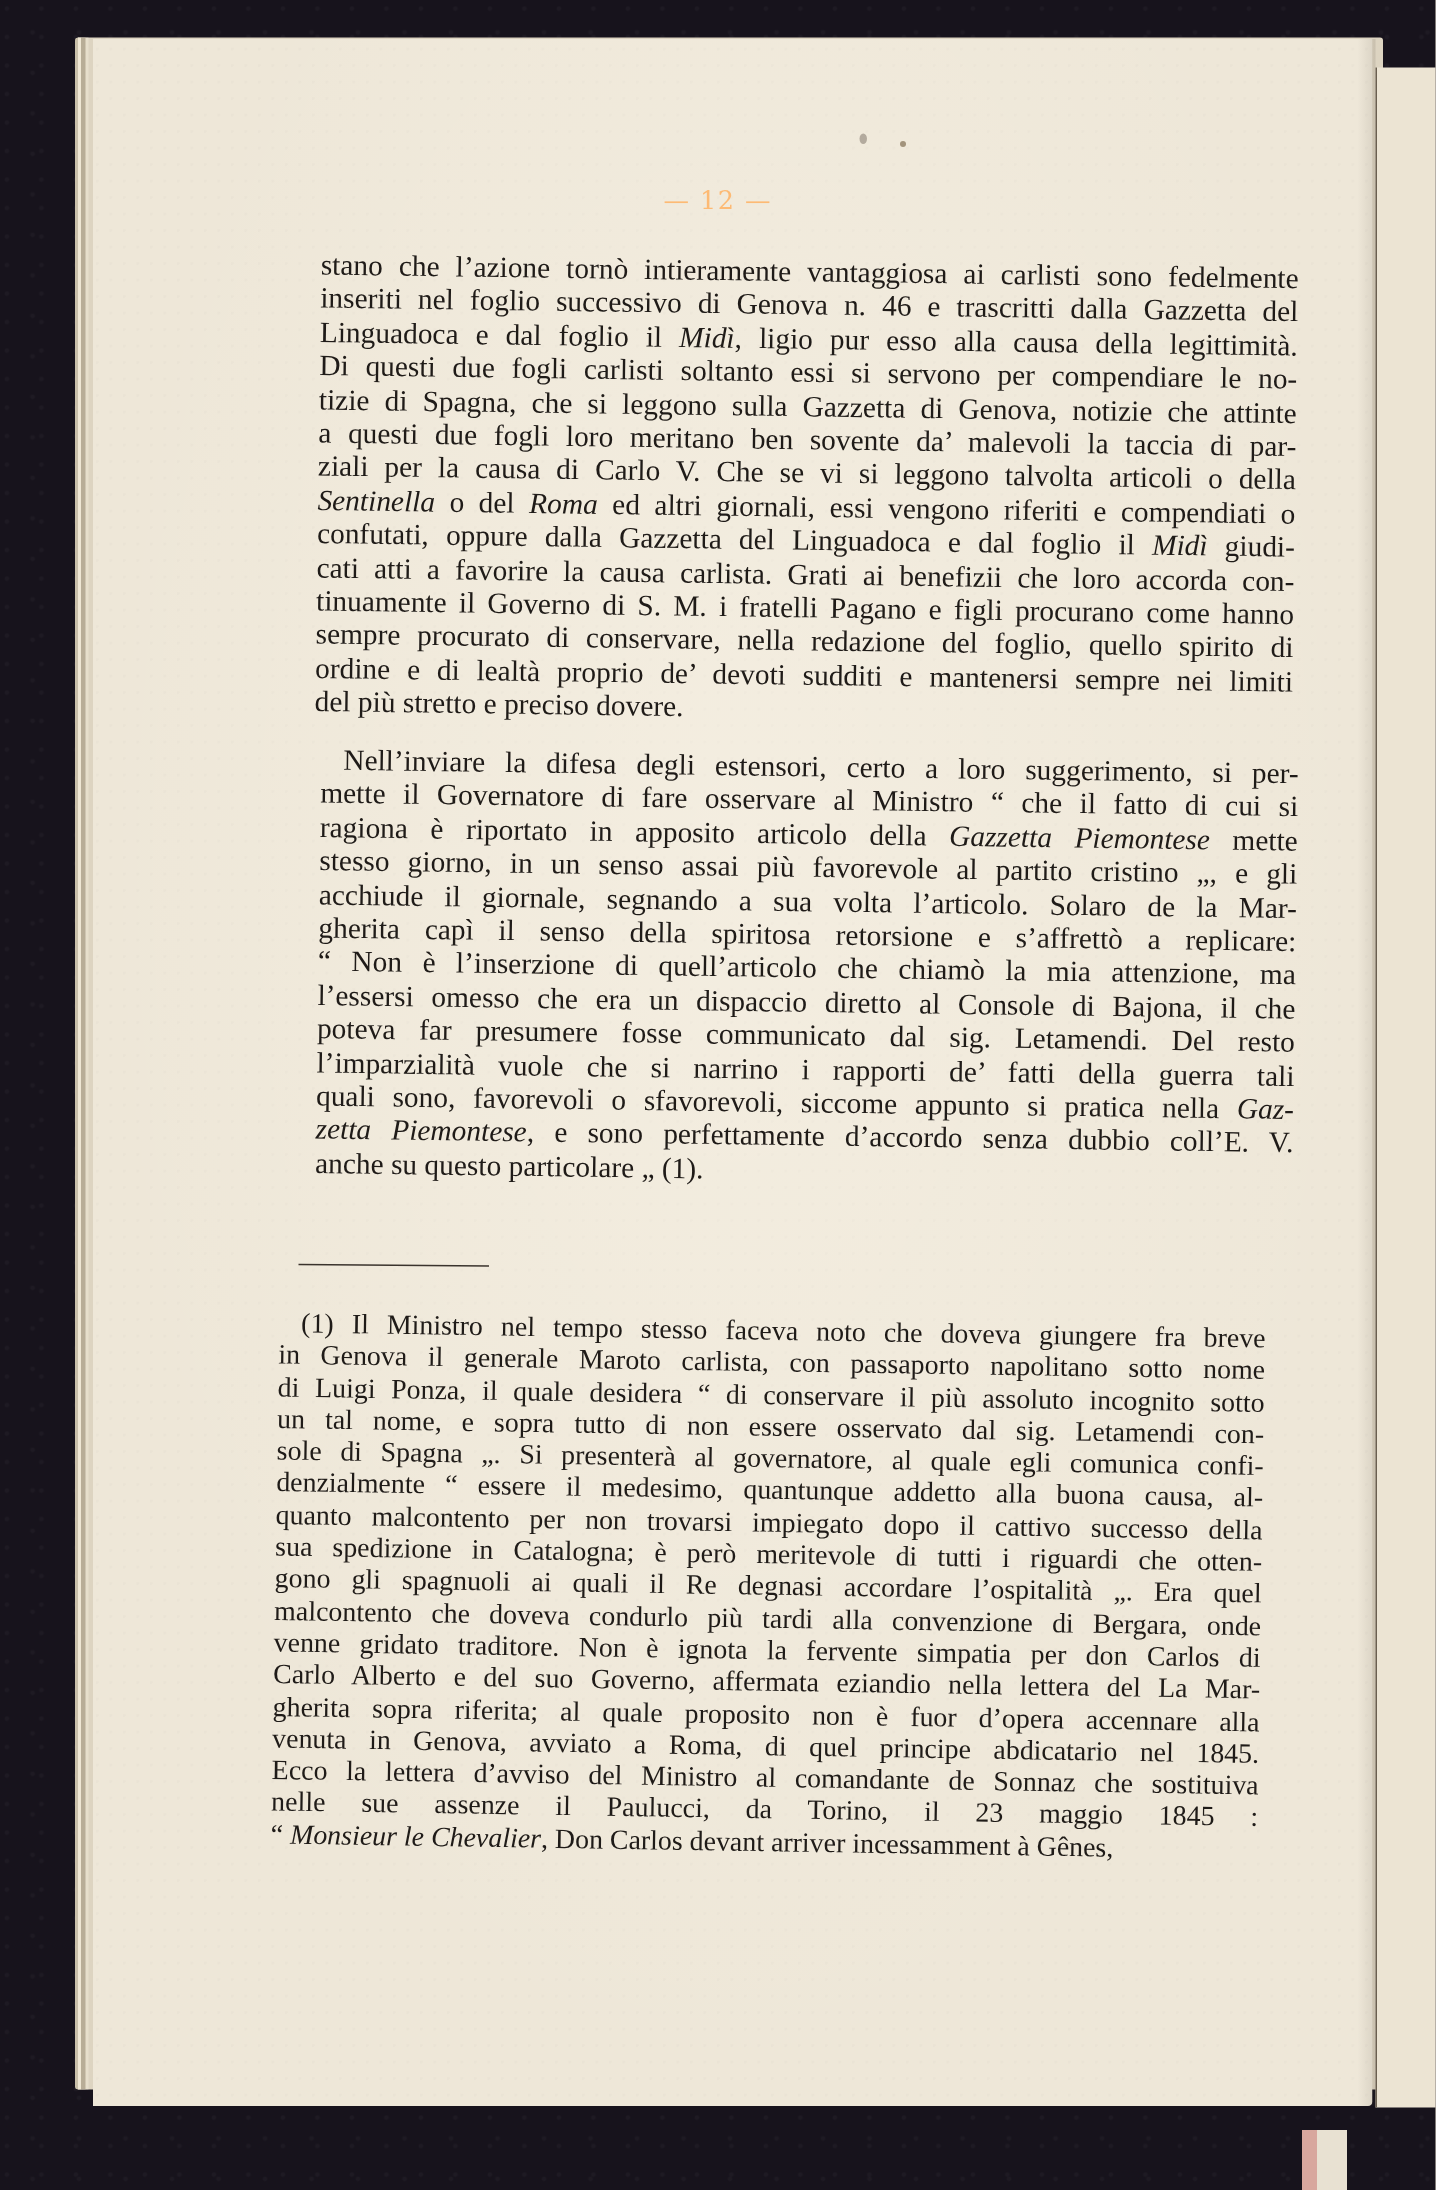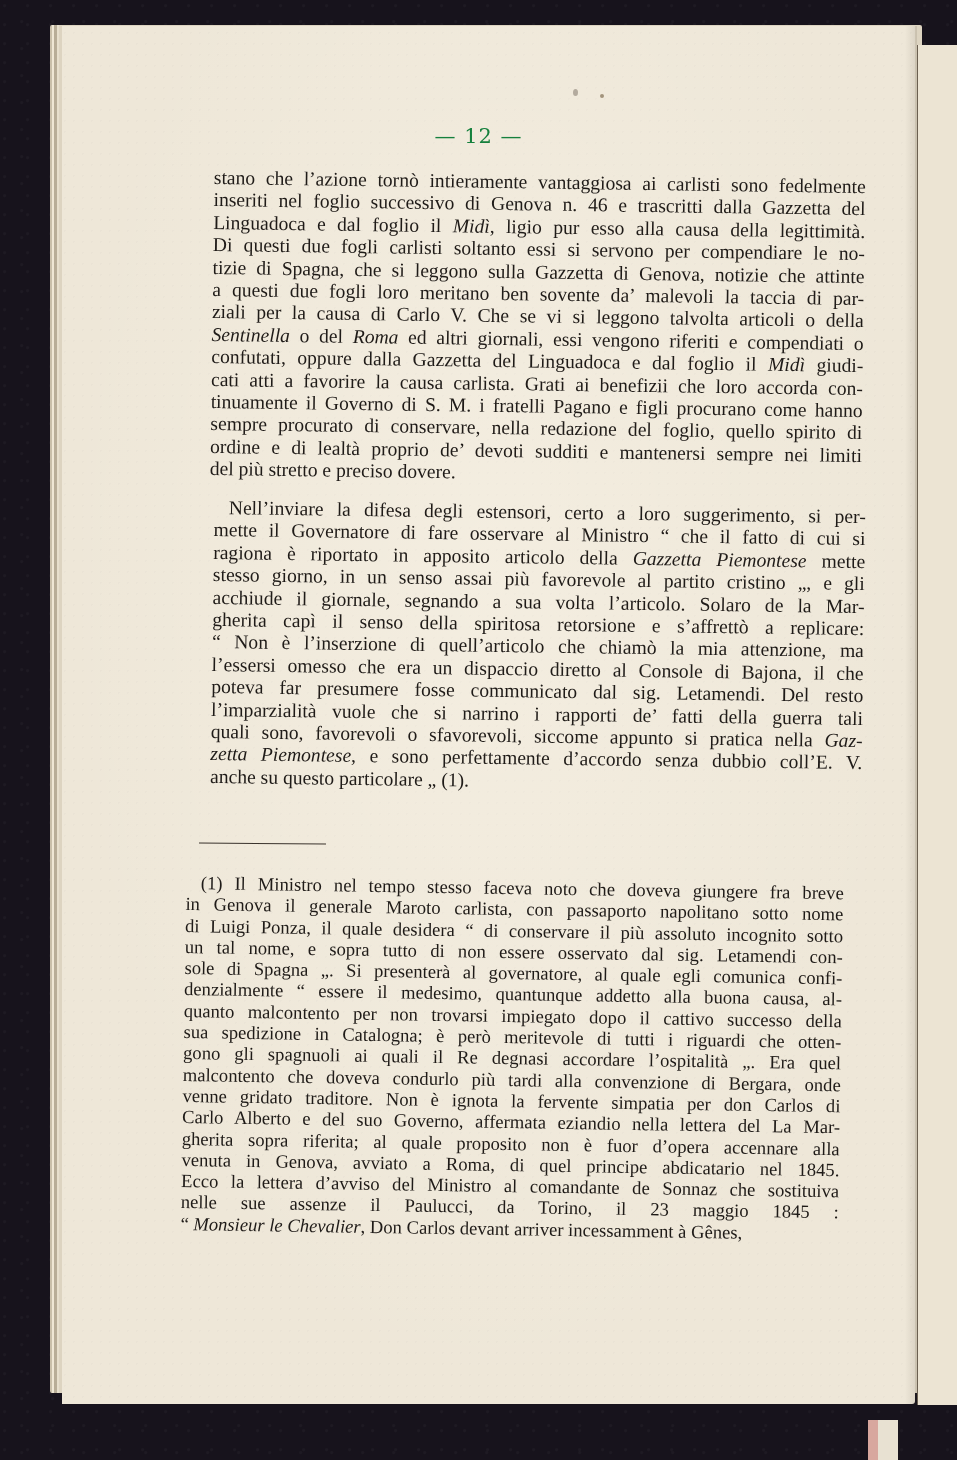--- a/index.html
+++ b/index.html
@@ -86,22 +86,22 @@
       border-radius: 50%;
       background: #8a8075;
       opacity: 0.6;
     }
     .page-number {
       position: absolute;
       top: 124px;
       left: 0;
       width: 100%;
       text-align: center;
-      font-size: 21px;
-      color: #15803d;
+      font-size: 17px;
+      color: #fdba74;
       letter-spacing: 1px;
     }
     .text-block {
       position: absolute;
       left: 214px;
       width: 652px;
       color: #1f1b18;
       font-family: "Liberation Serif", "DejaVu Serif", serif;
     }
     .body-text {

